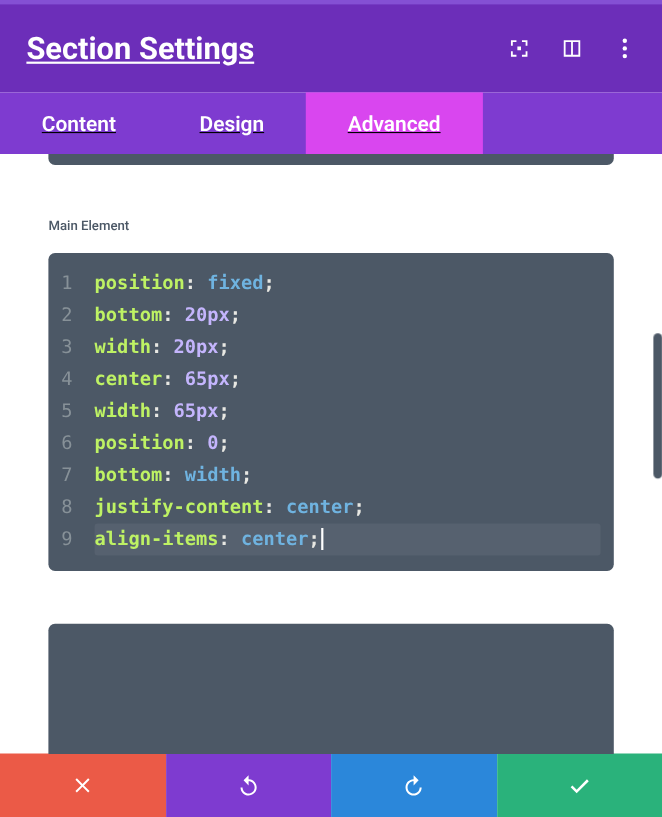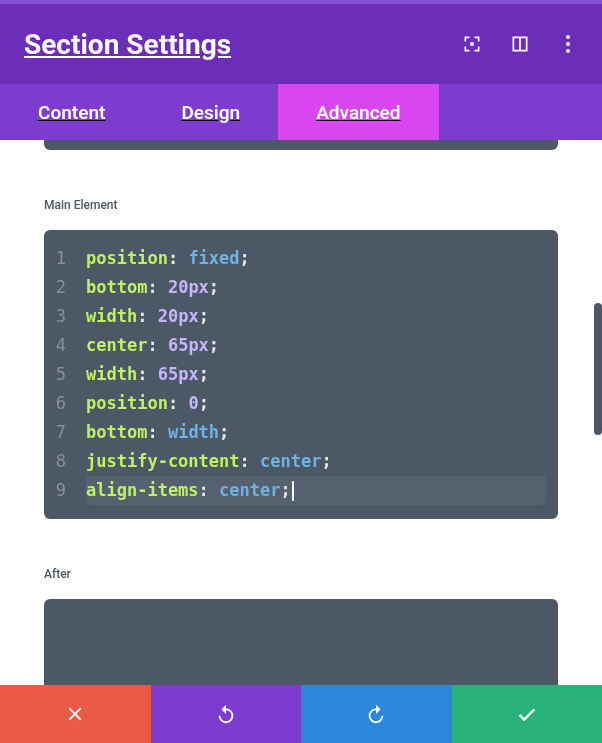--- a/index.html
+++ b/index.html
@@ -245,21 +245,20 @@
       <div class="code-line">
         <span class="line-num">8</span>
         <span class="code-content"><span class="tok-prop">justify-content</span><span class="tok-punc">: </span><span class="tok-val">center</span><span class="tok-punc">;</span></span>
       </div>
       <div class="code-line cursor-line">
         <span class="line-num">9</span>
         <span class="code-content"><span class="tok-prop">align-items</span><span class="tok-punc">: </span><span class="tok-val">center</span><span class="tok-punc">;</span><span class="cursor-bar"></span></span>
       </div>
     </div>
 
-  <div class="field-label">After</div>
   <div class="empty-editor"></div>
 </div>
 
 <div class="scroll-indicator"></div>
 
 <div class="footer-actions">
   <div class="footer-btn btn-close">
     <svg viewBox="0 0 24 24">
         <path d="M19 6.4L17.6 5 12 10.6 6.4 5 5 6.4 10.6 12 5 17.6 6.4 19 12 13.4 17.6 19 19 17.6 13.4 12z"></path>
       </svg>

